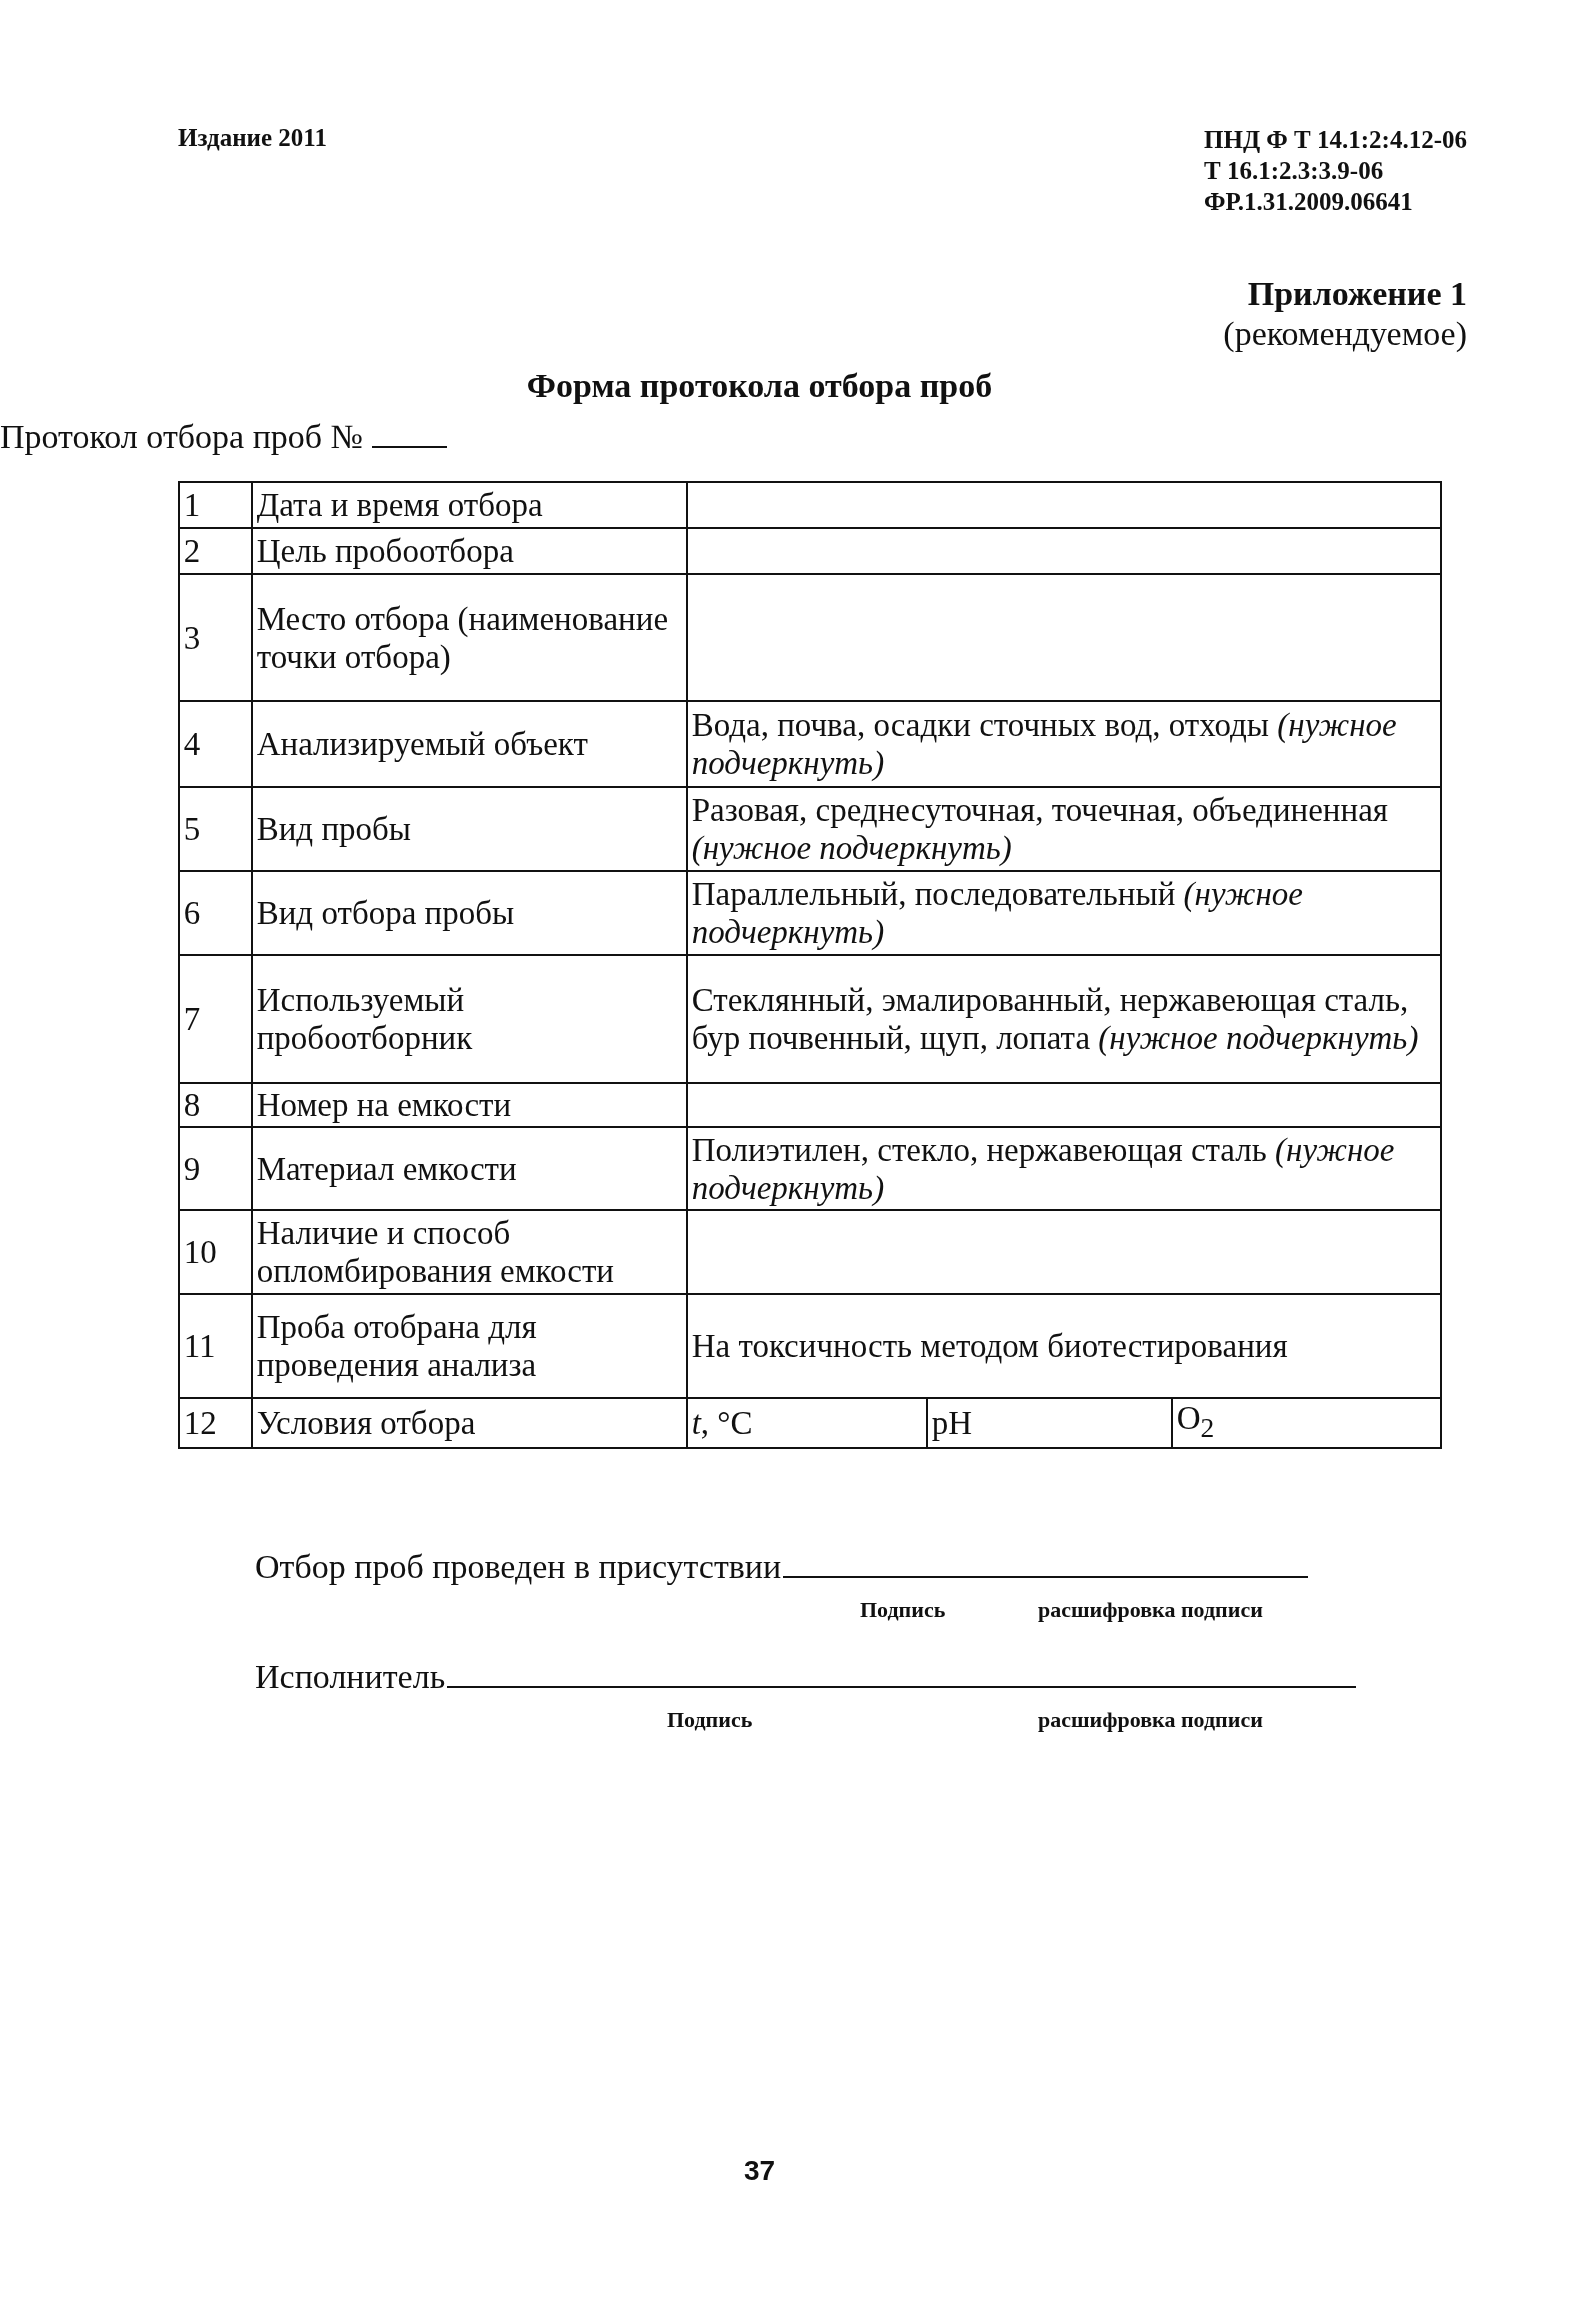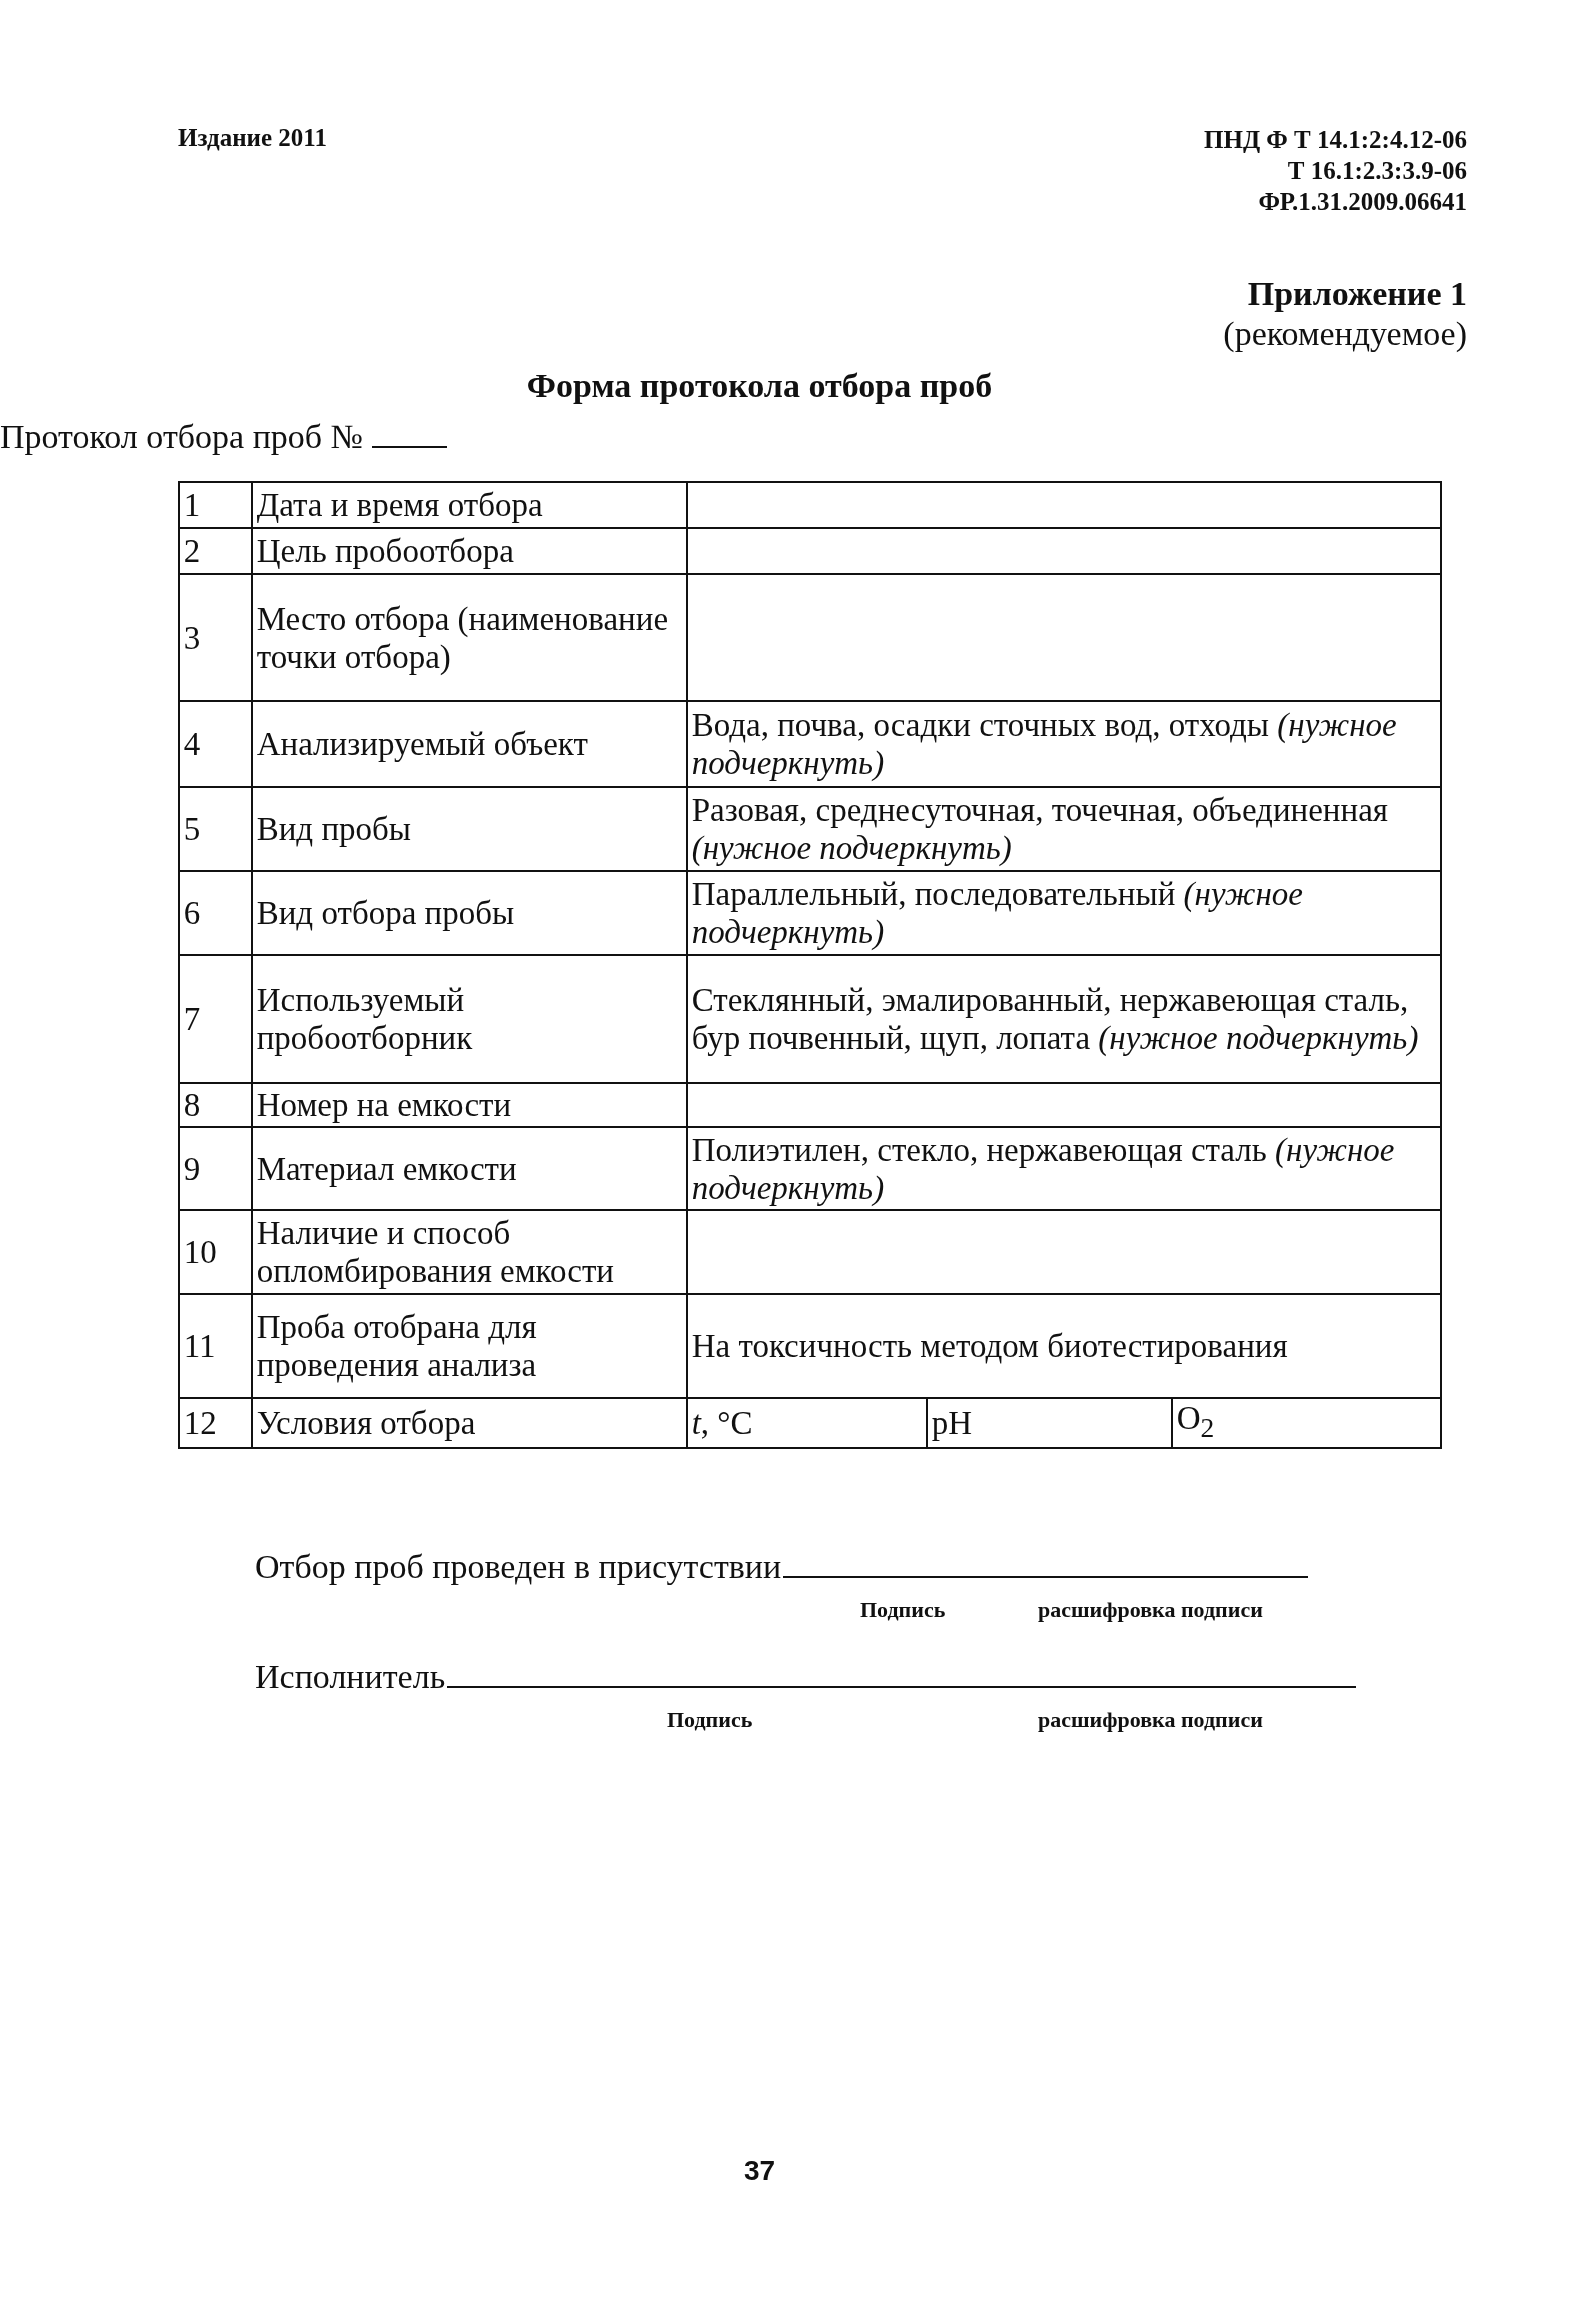--- a/index.html
+++ b/index.html
@@ -2,21 +2,21 @@
 <html style="font-size:15px"><head>
   <meta charset="utf-8">
   <style>
     html, body { margin: 0; padding: 0; background: #ffffff; }
     body {
       width: 1594px; height: 2323px; position: relative; overflow: hidden;
       font-family: "Liberation Serif", "DejaVu Serif", serif; color: #111;
     }
     .abs { position: absolute; }
     .hdr-left { left: 178px; top: 124px; font-size: 25px; font-weight: bold; }
-    .hdr-right { right: 127px; top: 124px; font-size: 25px; font-weight: bold; text-align: right; line-height: 31px; }
+    .hdr-right { right: 127px; top: 124px; font-size: 25px; font-weight: bold; line-height: 31px; }
     .appendix { right: 127px; top: 274px; text-align: right; }
     .appendix .t1 { font-size: 34px; font-weight: bold; line-height: 39px; }
     .appendix .t2 { font-size: 34px; line-height: 41px; }
     .form-title { left: 0; width: 1594px; top: 367px; text-align: center; font-size: 34px; font-weight: bold; padding-right: 75px; box-sizing: border-box; }
     .protocol-title { left: 0; width: 1594px; top: 418px; text-align: left; font-size: 34px; }
     .protocol-title .blank { display: inline-block; width: 75px; border-bottom: 2.8px solid #111; margin-left: 9.4px; height: 28px; vertical-align: baseline; }
 
     table.protocol {
       position: absolute; left: 178px; top: 481px; width: 1262px;
       border-collapse: collapse; font-size: 33px; line-height: 38px; table-layout: fixed;

